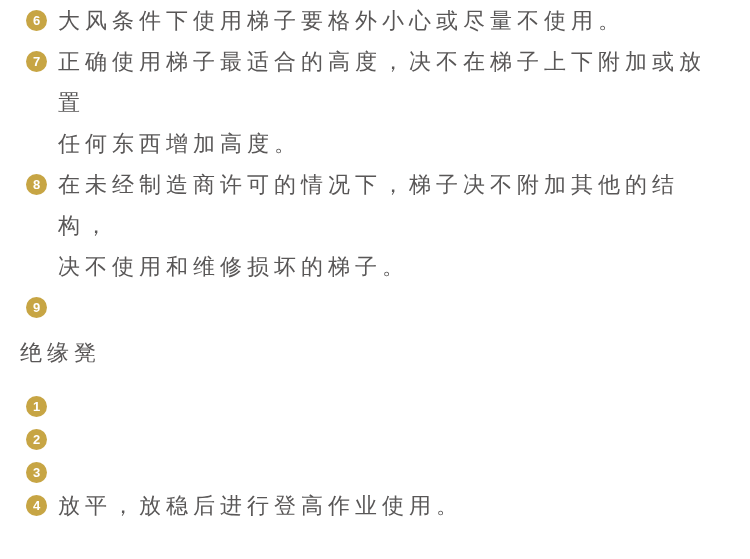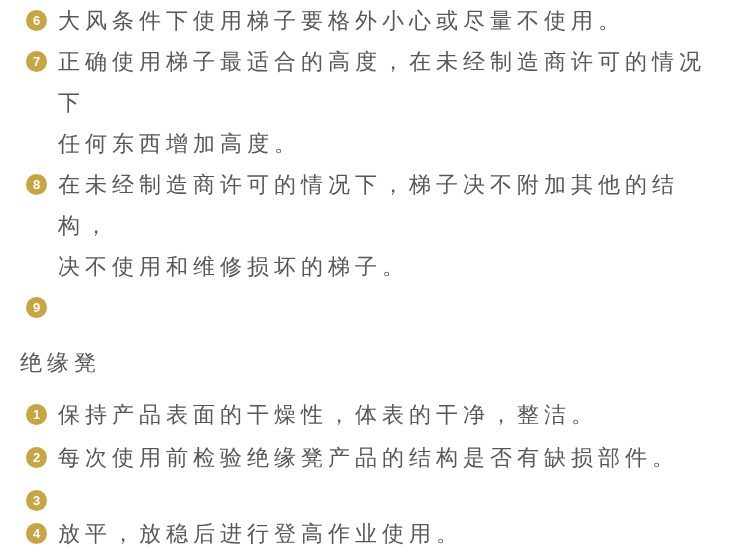--- a/index.html
+++ b/index.html
@@ -16,24 +16,25 @@
     overflow: hidden;
     background: var(--bg, #ffffff);
     color: var(--text, #595757);
     font-family: "Liberation Sans", "DejaVu Sans", sans-serif;
     font-size: 22px;
     line-height: 41px;
     letter-spacing: 5px;
   }
   .section { margin: 0; padding: 0; }
   .heading {
-    margin: 24px 0 11px 0;
+    margin: 16px 0 11px 0;
     font-size: 22px;
     font-weight: 400;
     color: var(--text, #595757);
+    font-family: Liberation Mono, monospace;
   }
   .item {
     display: flex;
     align-items: flex-start;
   }
   .section:nth-child(2) .item { margin-bottom: 2px; }
   .badge {
     flex: 0 0 21px;
     width: 21px;
     height: 21px;
@@ -58,41 +59,39 @@
 
 <main class="page" style="--bg: #ffffff; --text: #595757; --badge: #C7A544; --badgeText: #ffffff;">
   <div>
       <section class="section">
         <div class="item">
           <span class="badge">6</span>
           <p class="text">大风条件下使用梯子要格外小心或尽量不使用。</p>
         </div>
         <div class="item">
           <span class="badge">7</span>
-          <p class="text">正确使用梯子最适合的高度，在未经制造商许可的情况下
+          <p class="text">正确使用梯子最适合的高度，决不在梯子上下附加或放置
 任何东西增加高度。</p>
         </div>
         <div class="item">
           <span class="badge">8</span>
           <p class="text">在未经制造商许可的情况下，梯子决不附加其他的结构，
 决不使用和维修损坏的梯子。</p>
         </div>
         <div class="item">
           <span class="badge">9</span>
         </div>
       </section>
       <section class="section">
         <h2 class="heading">绝缘凳</h2>
         <div class="item">
           <span class="badge">1</span>
-          <p class="text">保持产品表面的干燥性，体表的干净，整洁。</p>
         </div>
         <div class="item">
           <span class="badge">2</span>
-          <p class="text">每次使用前检验绝缘凳产品的结构是否有缺损部件。</p>
         </div>
         <div class="item">
           <span class="badge">3</span>
         </div>
         <div class="item">
           <span class="badge">4</span>
           <p class="text">放平，放稳后进行登高作业使用。</p>
         </div>
       </section>
     </div>

